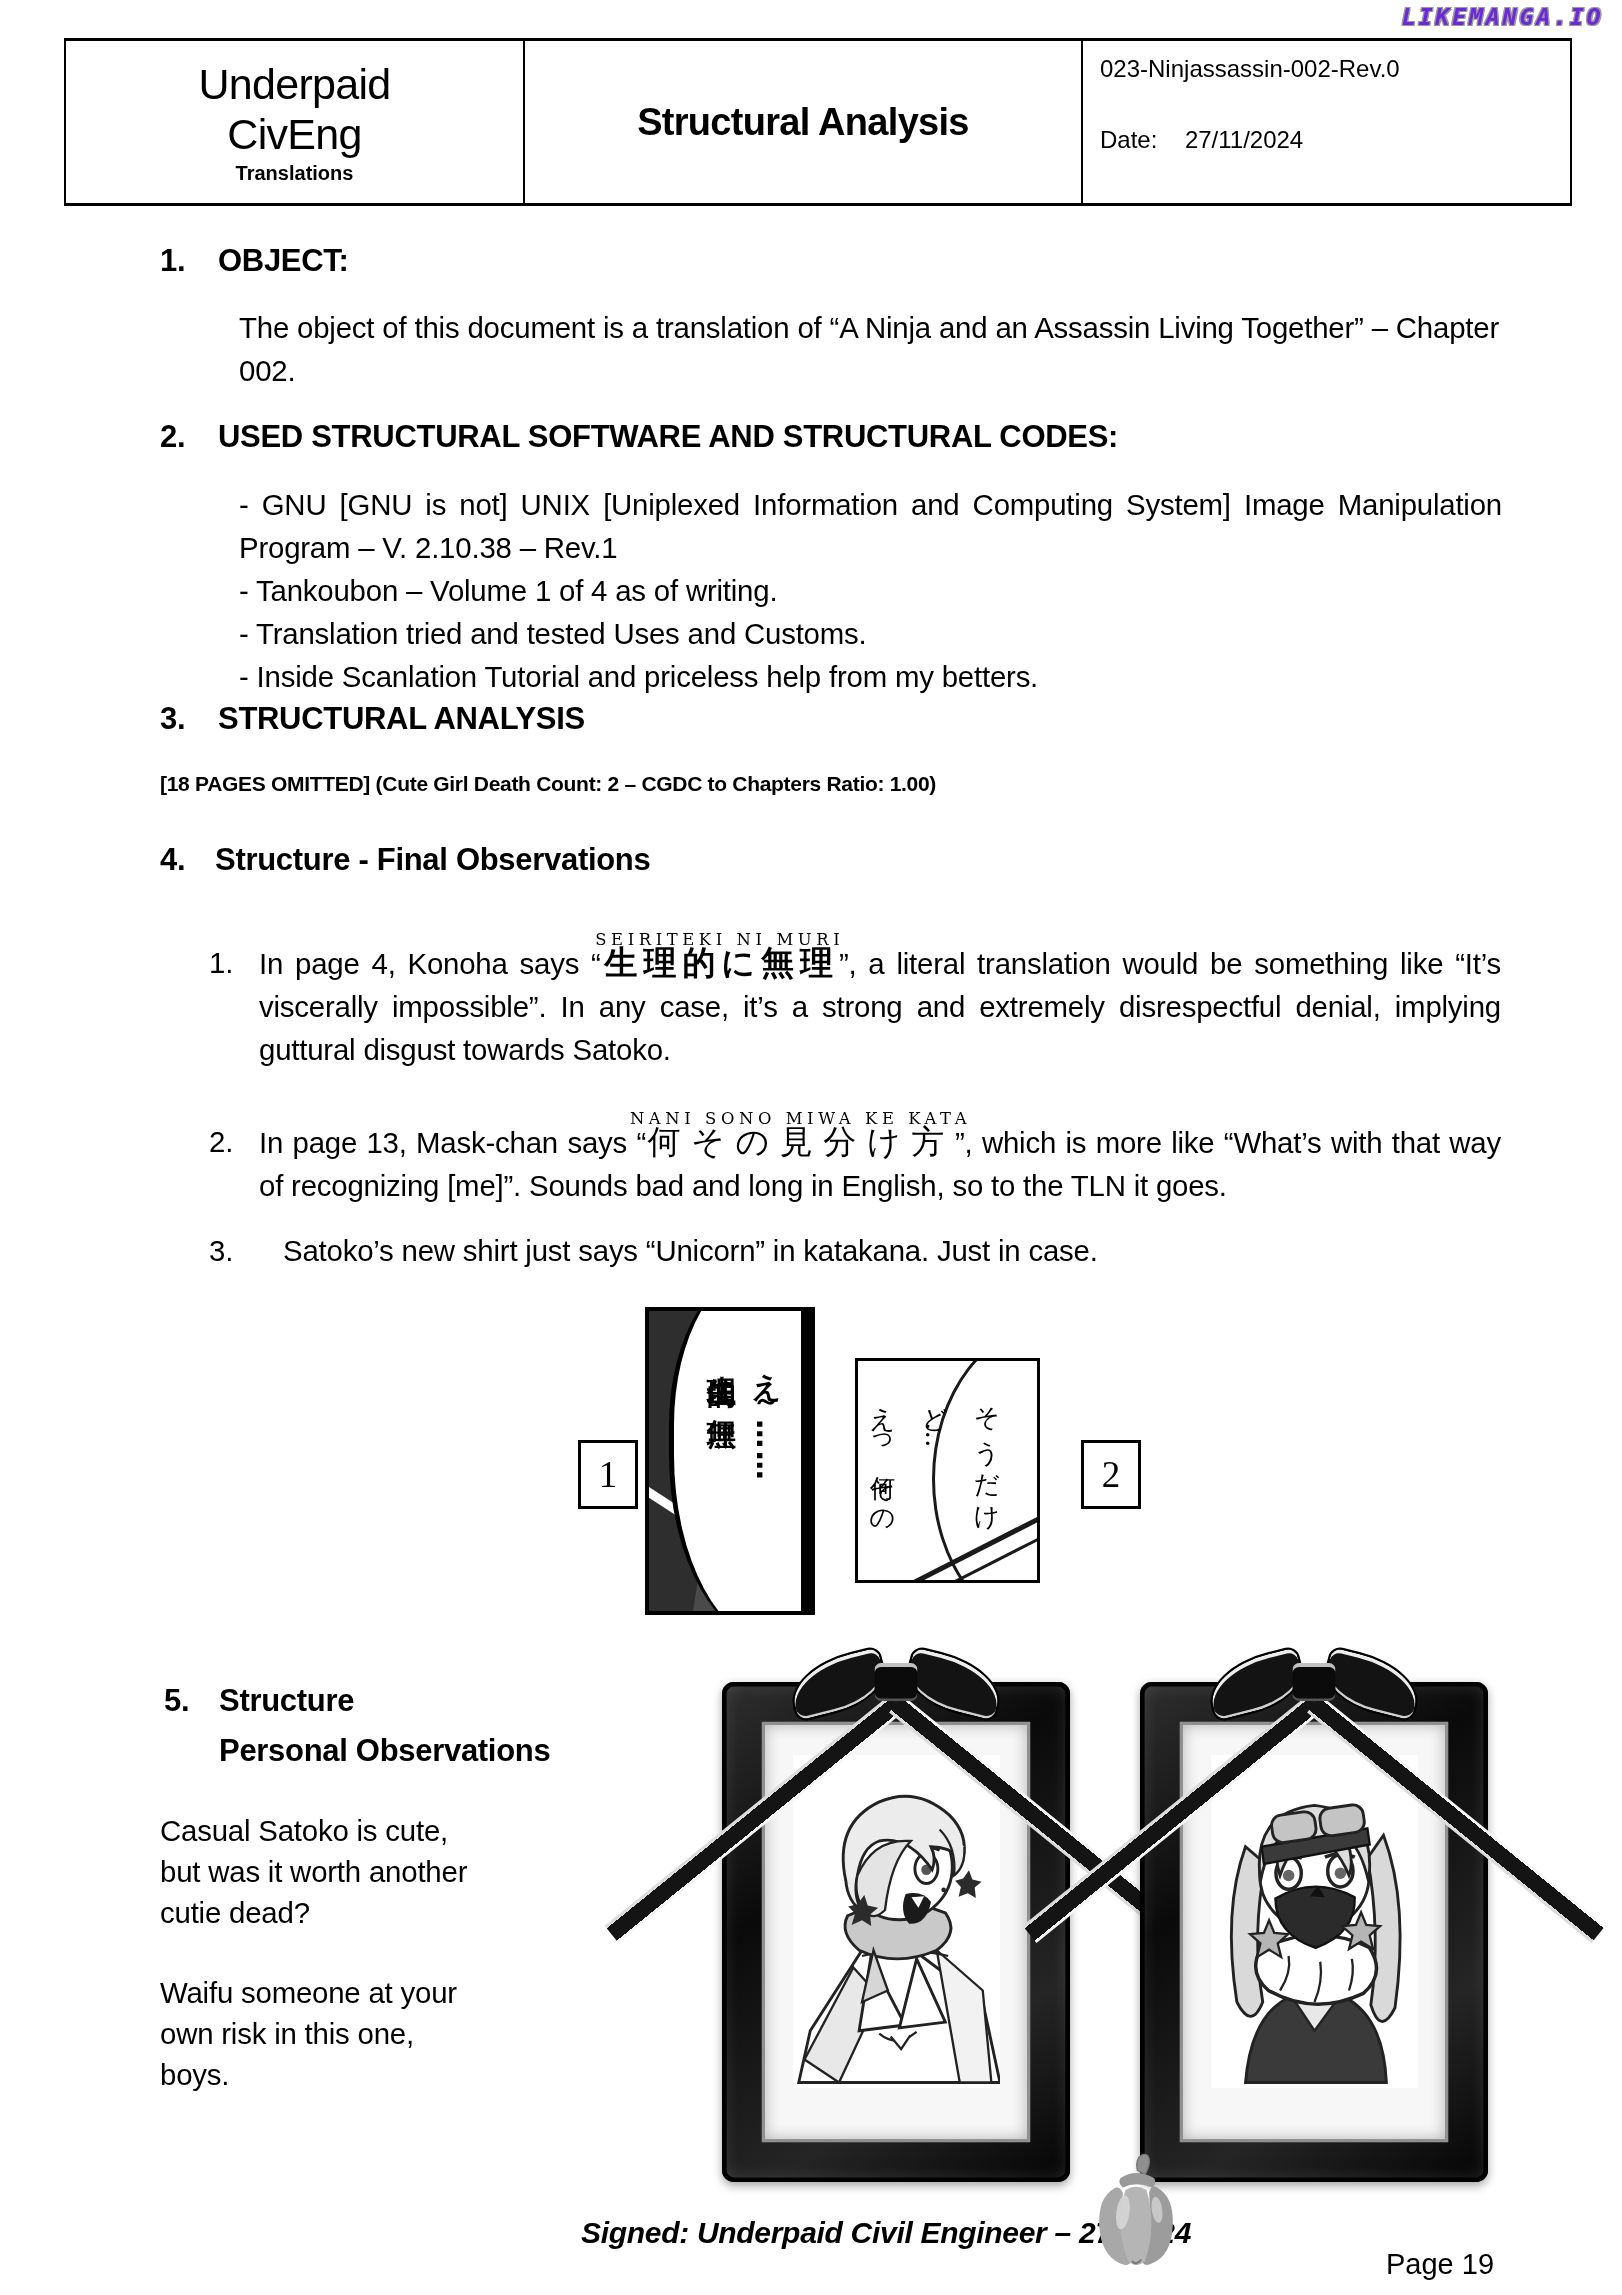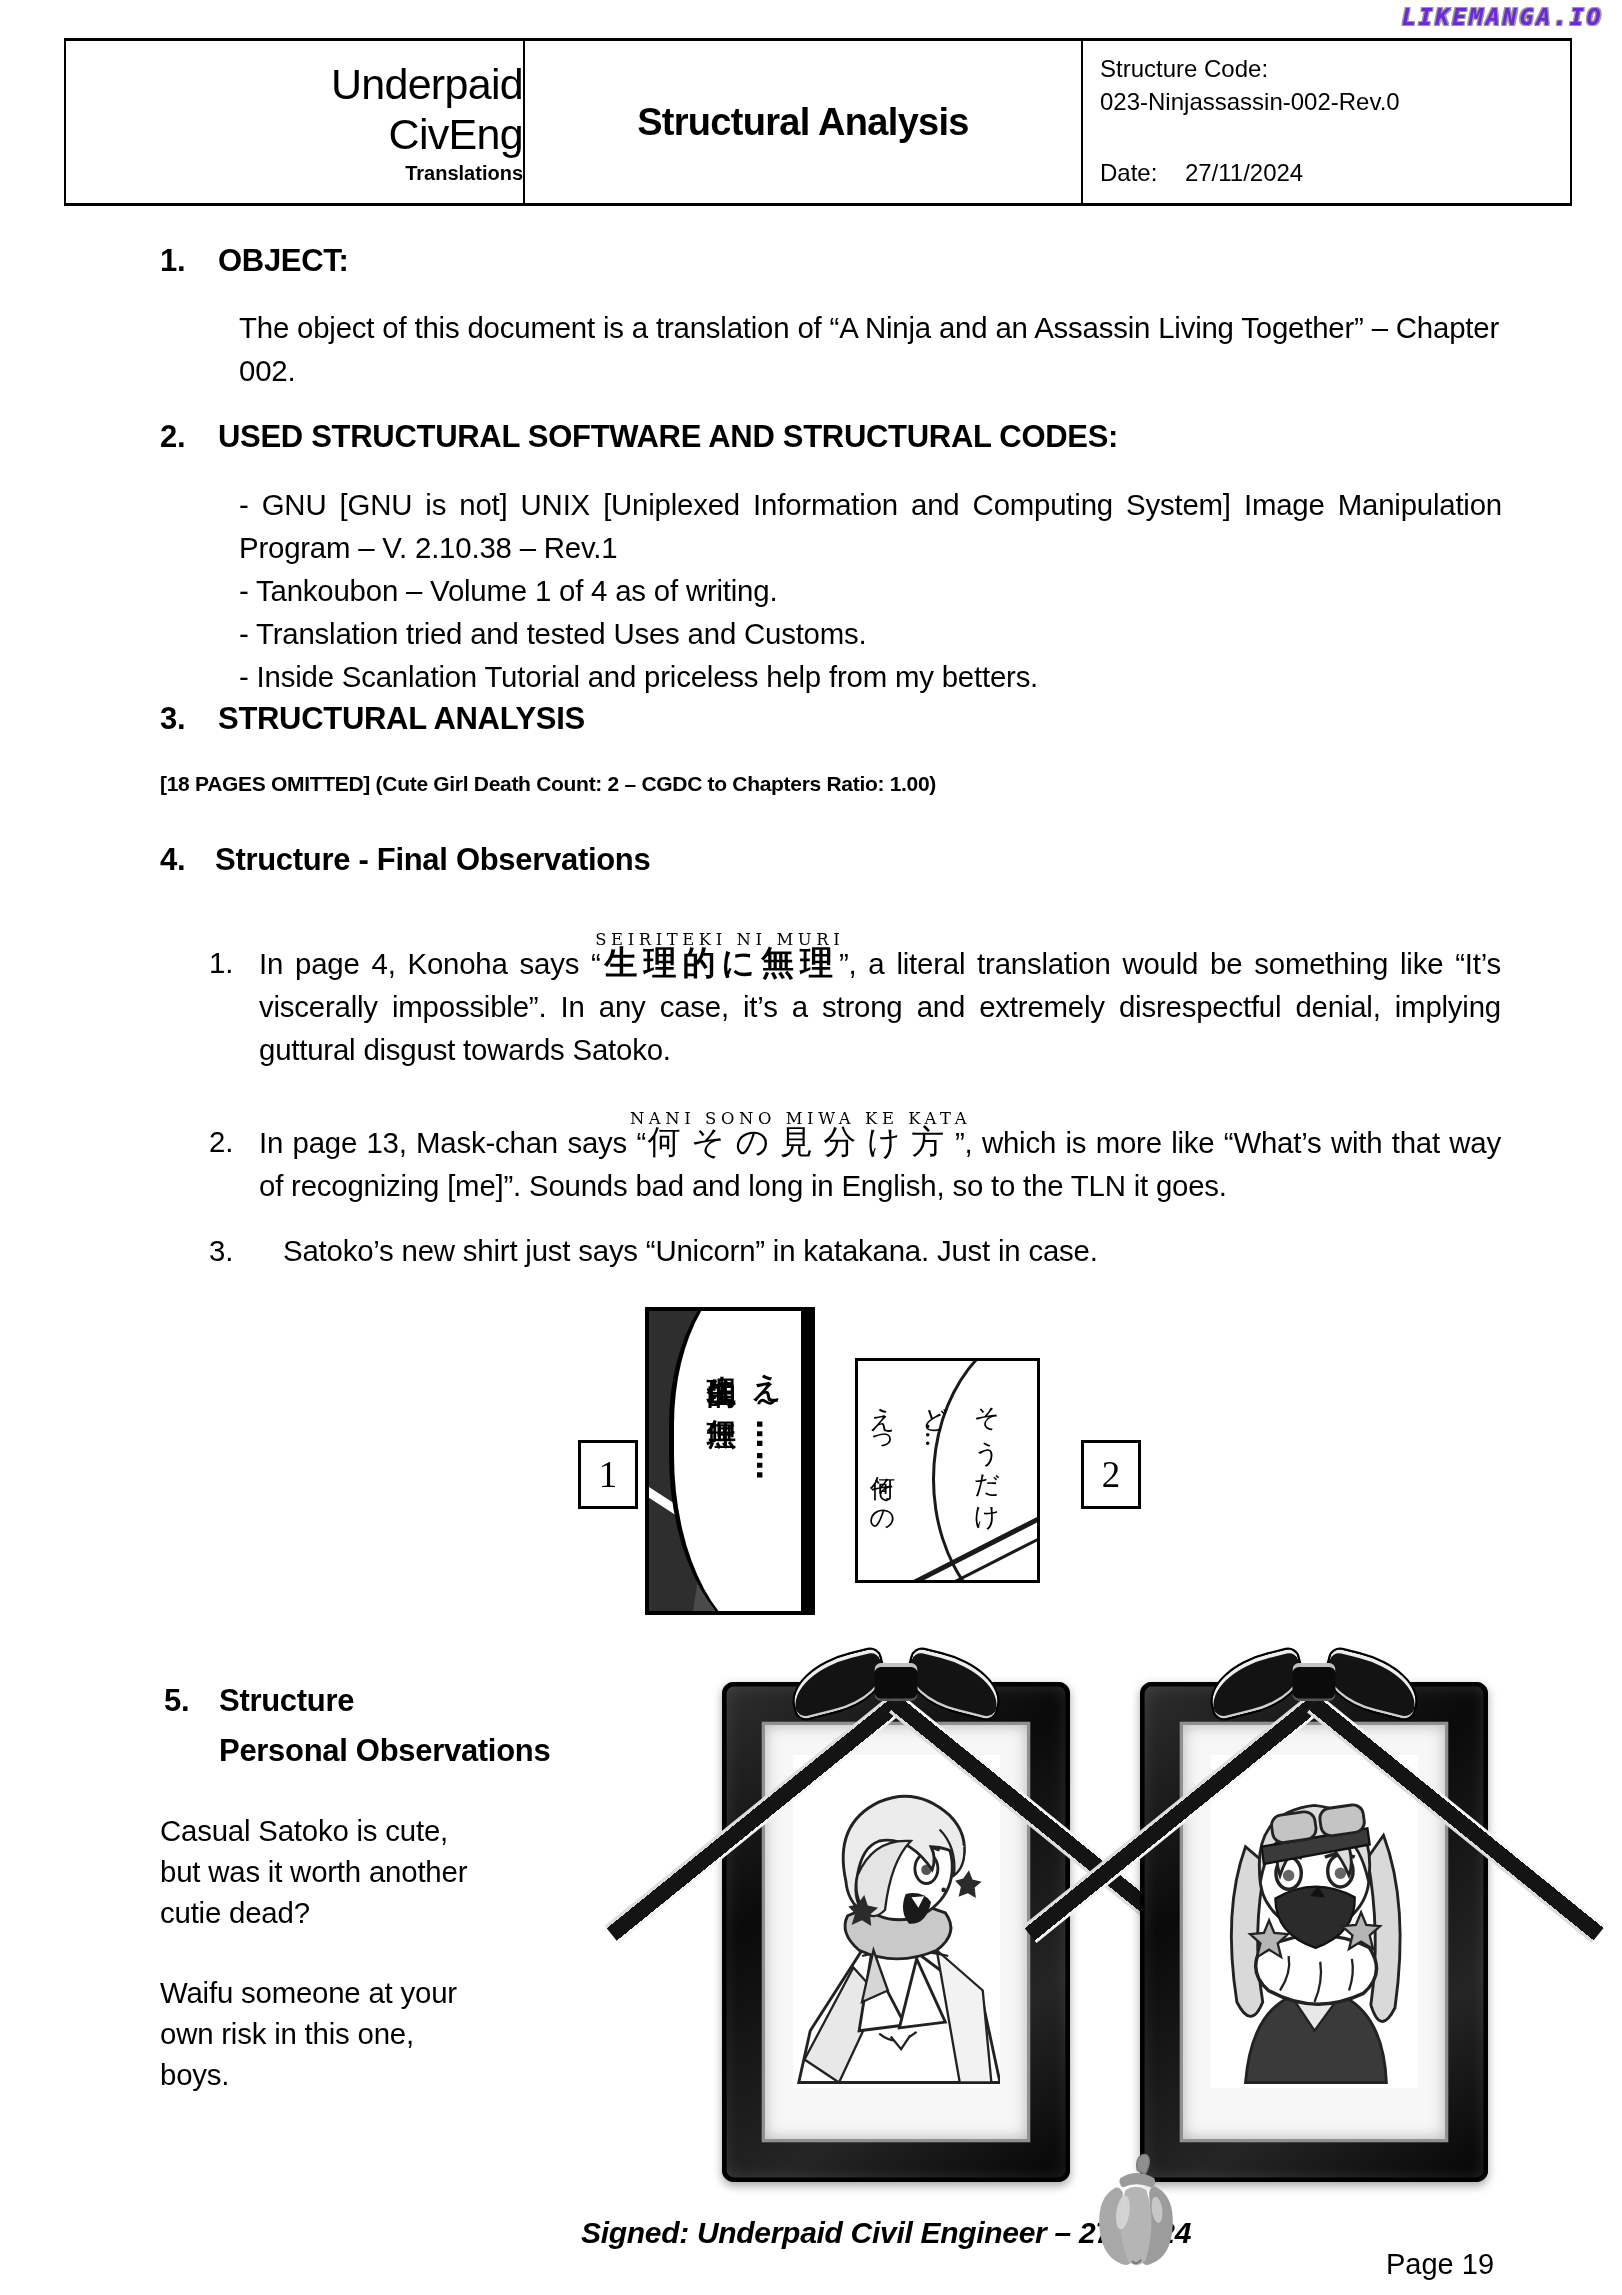--- a/index.html
+++ b/index.html
@@ -11,21 +11,21 @@
     font-family:"DejaVu Sans Mono",monospace;font-style:italic;font-weight:bold;
     font-size:23.6px;letter-spacing:2.6px;color:#6d28d9;
     text-shadow:-1.3px -1.3px 0 #9a9a9a,1.3px -1.3px 0 #9a9a9a,-1.3px 1.3px 0 #9a9a9a,1.3px 1.3px 0 #9a9a9a;}
 
   
   .header-table{position:absolute;left:64px;top:38px;width:1508px;height:168px;
     display:grid;grid-template-columns:457px 558px 493px;
     border:2px solid #000;border-top-width:3.9px;border-bottom-width:3.9px;box-sizing:border-box;background:#fff;}
   .hcell{display:flex;flex-direction:column;justify-content:center;box-sizing:border-box;}
   .hcell+.hcell{border-left:2px solid #000;}
-  .cell-logo{align-items:flex-end;text-align:center;}
+  .cell-logo{align-items:center;text-align:center;}
   .logo-main{font-size:43px;line-height:50px;letter-spacing:-0.7px;}
   .logo-sub{font-size:20px;font-weight:bold;margin-top:2.6px;}
   .cell-title{align-items:center;}
   .title-text{font-size:38px;font-weight:bold;letter-spacing:-0.7px;}
   .cell-code{justify-content:flex-start;padding:10.5px 6.5px 10.5px 17px;font-size:24px;line-height:33px;}
   .date-row{margin-top:38px;}
   .date-value{margin-left:27.5px;}
 
   
   .heading{position:absolute;left:160px;font-size:31px;font-weight:bold;white-space:nowrap;letter-spacing:-0.3px;}
@@ -117,21 +117,20 @@
   <div class="header-table">
     <div class="hcell cell-logo">
       <div class="logo-main">Underpaid</div>
       <div class="logo-main">CivEng</div>
       <div class="logo-sub">Translations</div>
     </div>
     <div class="hcell cell-title">
       <div class="title-text">Structural Analysis</div>
     </div>
     <div class="hcell cell-code">
-      <div>Structure Code:</div>
       <div>023-Ninjassassin-002-Rev.0</div>
       <div class="date-row">
         <span>Date:</span><span class="date-value">27/11/2024</span>
       </div>
     </div>
   </div>
 
   <div class="heading" style="top:243px;">
     <span class="hnum">1.</span><span>OBJECT:</span>
   </div>

